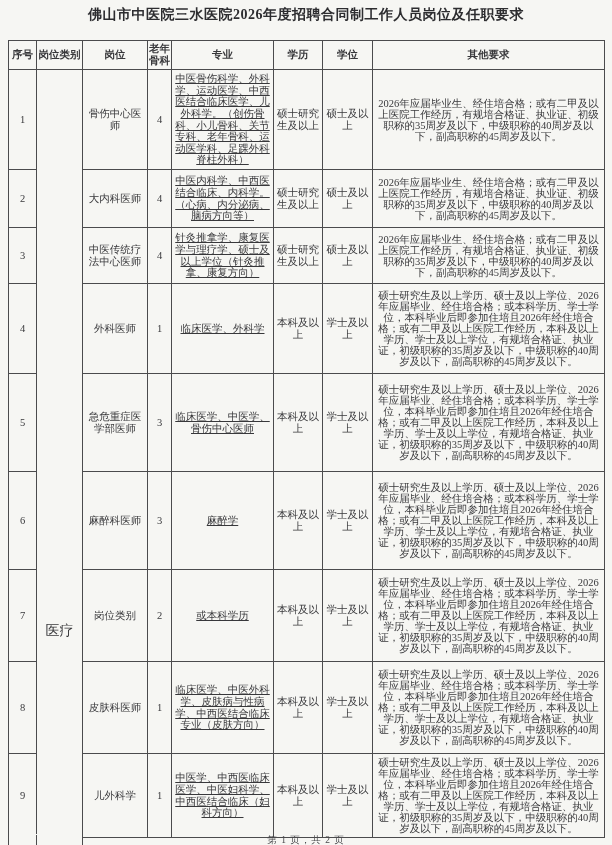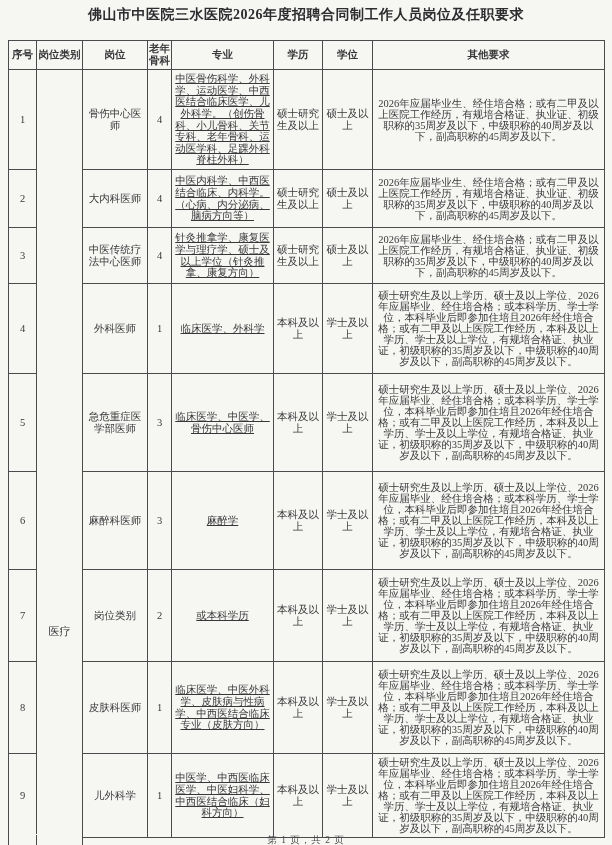--- a/index.html
+++ b/index.html
@@ -28,21 +28,21 @@
     padding:1px 2px;
     word-break:break-all;
     color:#38383b;
   }
   .recruit th{font-weight:bold;height:26px;padding:1px 1px;}
   .recruit td.cell-requirements{padding:1px 1px;line-height:11px;}
   .recruit td.cell-major{padding:1px 1px;line-height:11.6px;text-decoration:underline;}
   .recruit td.cell-category{position:relative;padding:0;}
   .category-label{
     position:absolute;top:554px;left:0;width:100%;
-    text-align:center;font-size:11px;line-height:14px;
+    text-align:center;font-size:14px;line-height:14px;
   }
   .page-footer{
     position:absolute;top:834px;left:0;width:100%;
     text-align:center;font-size:9.5px;color:#47474a;
     letter-spacing:1px;
   }
   
   .bottom-mask{position:absolute;left:9px;top:834px;width:73px;height:4px;background:#f6f6f3;}
   .stub{position:absolute;top:835px;width:1px;height:10px;background:#4b4b4d;}
   .stub-1{left:8px;}

